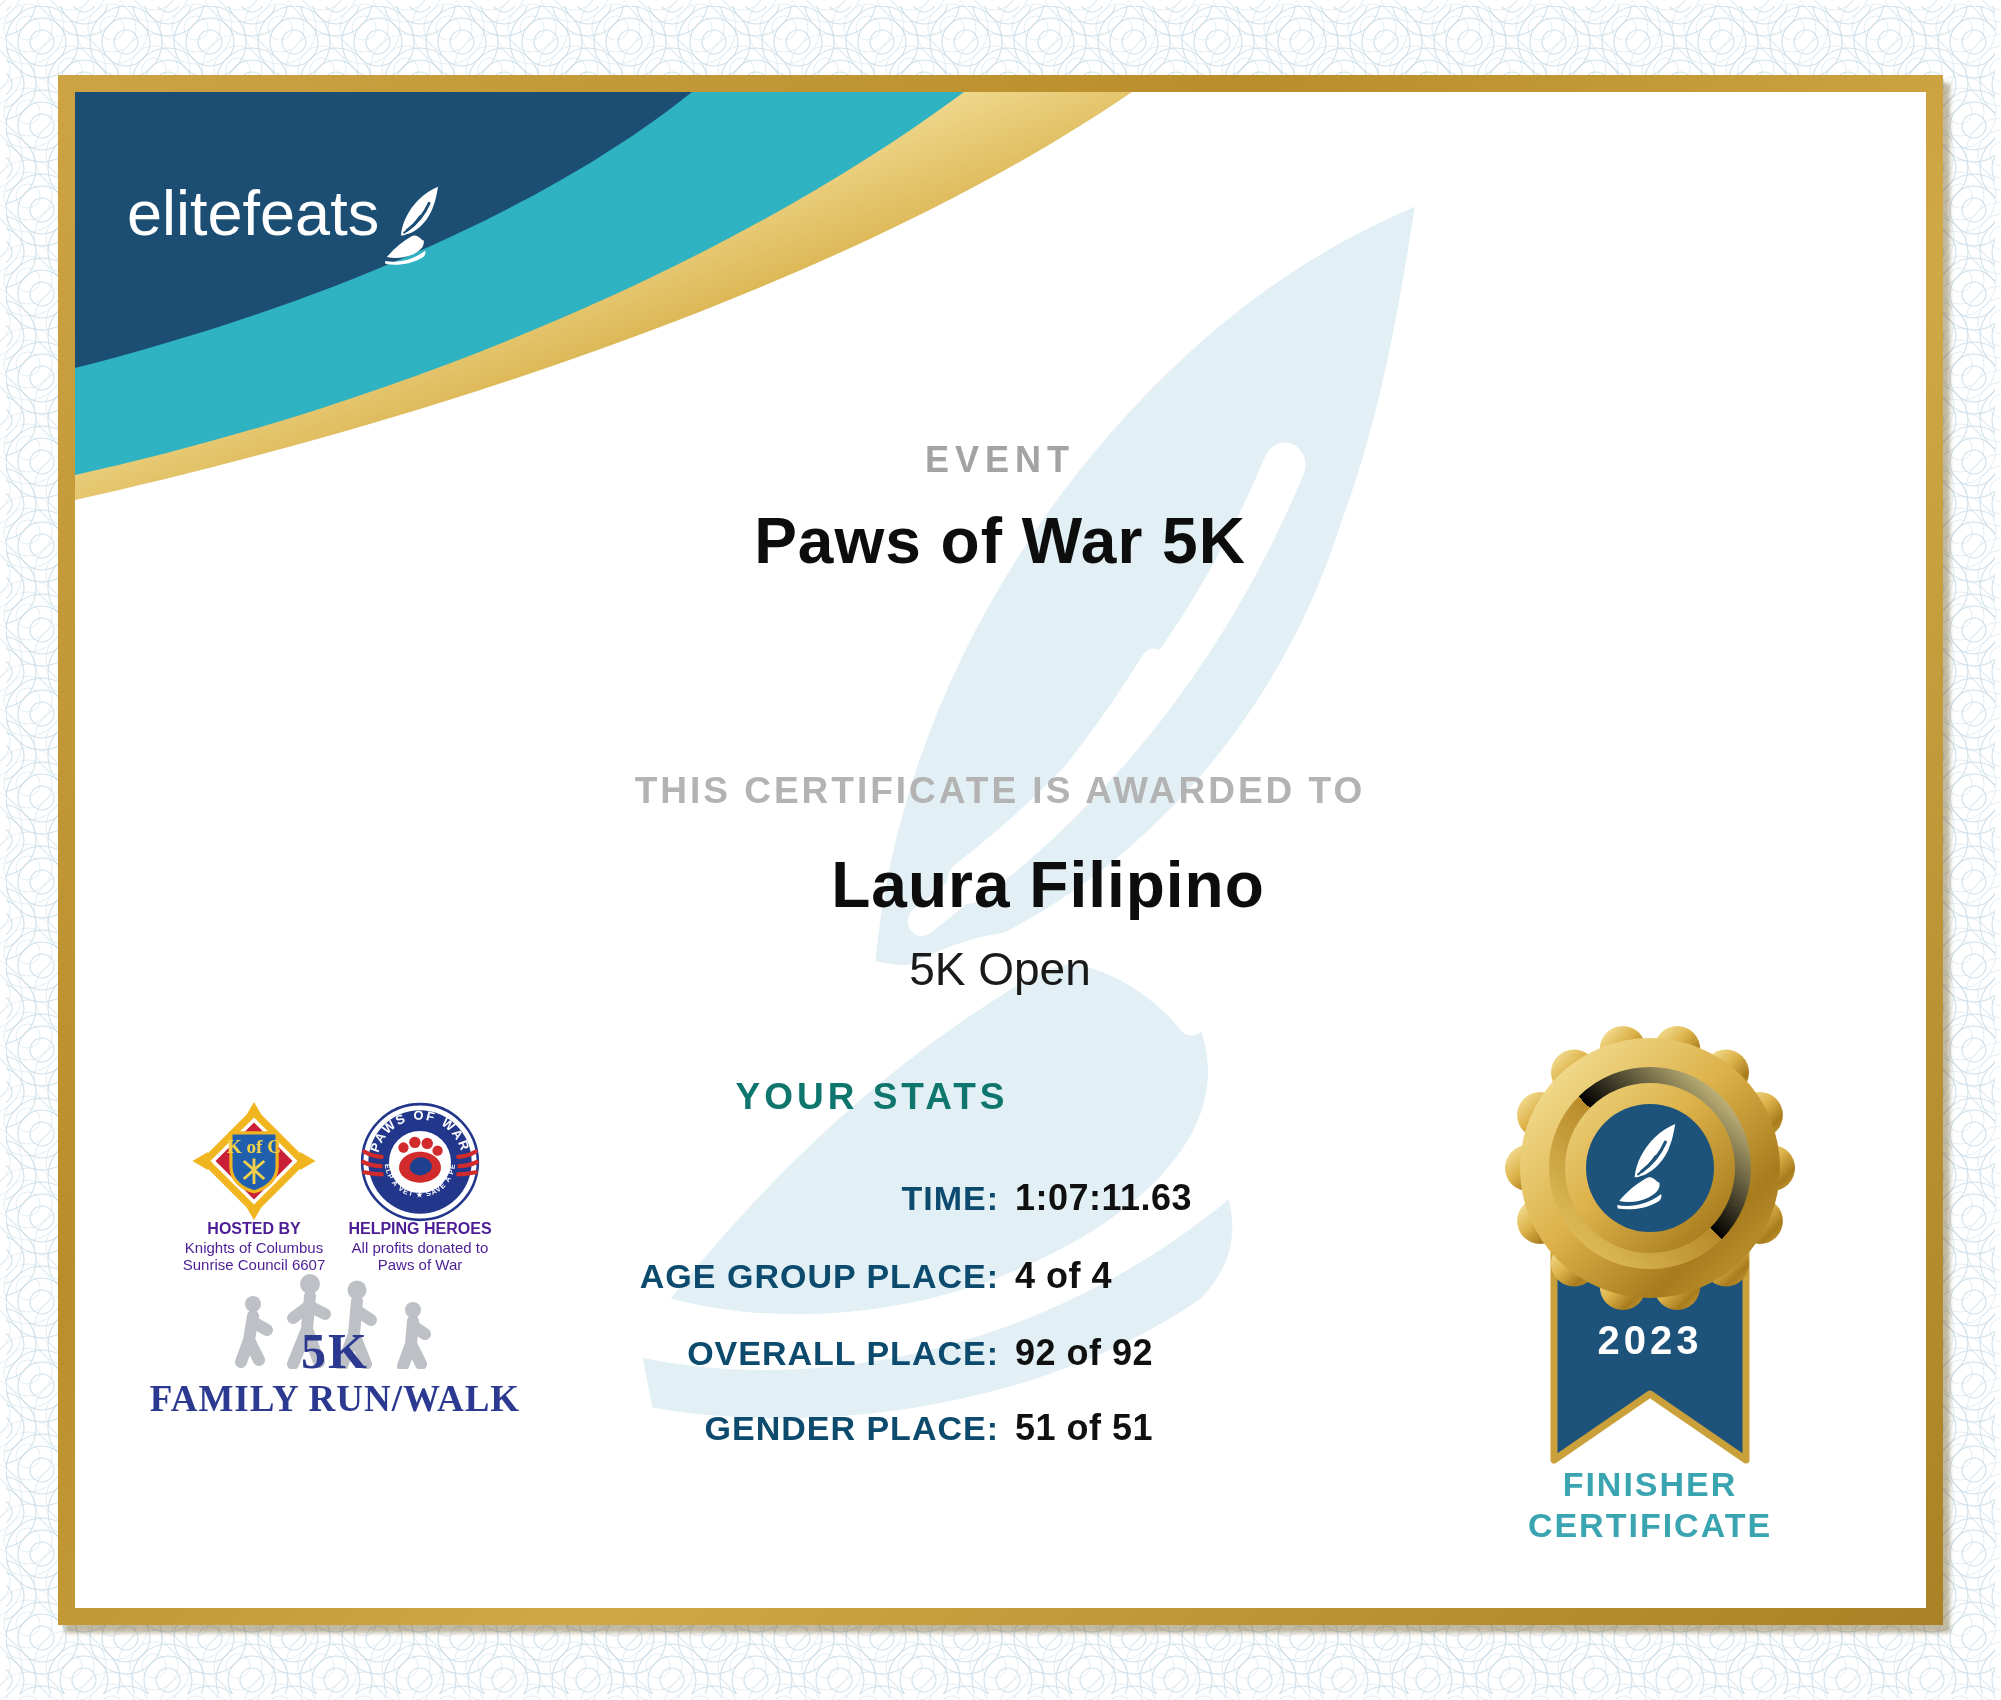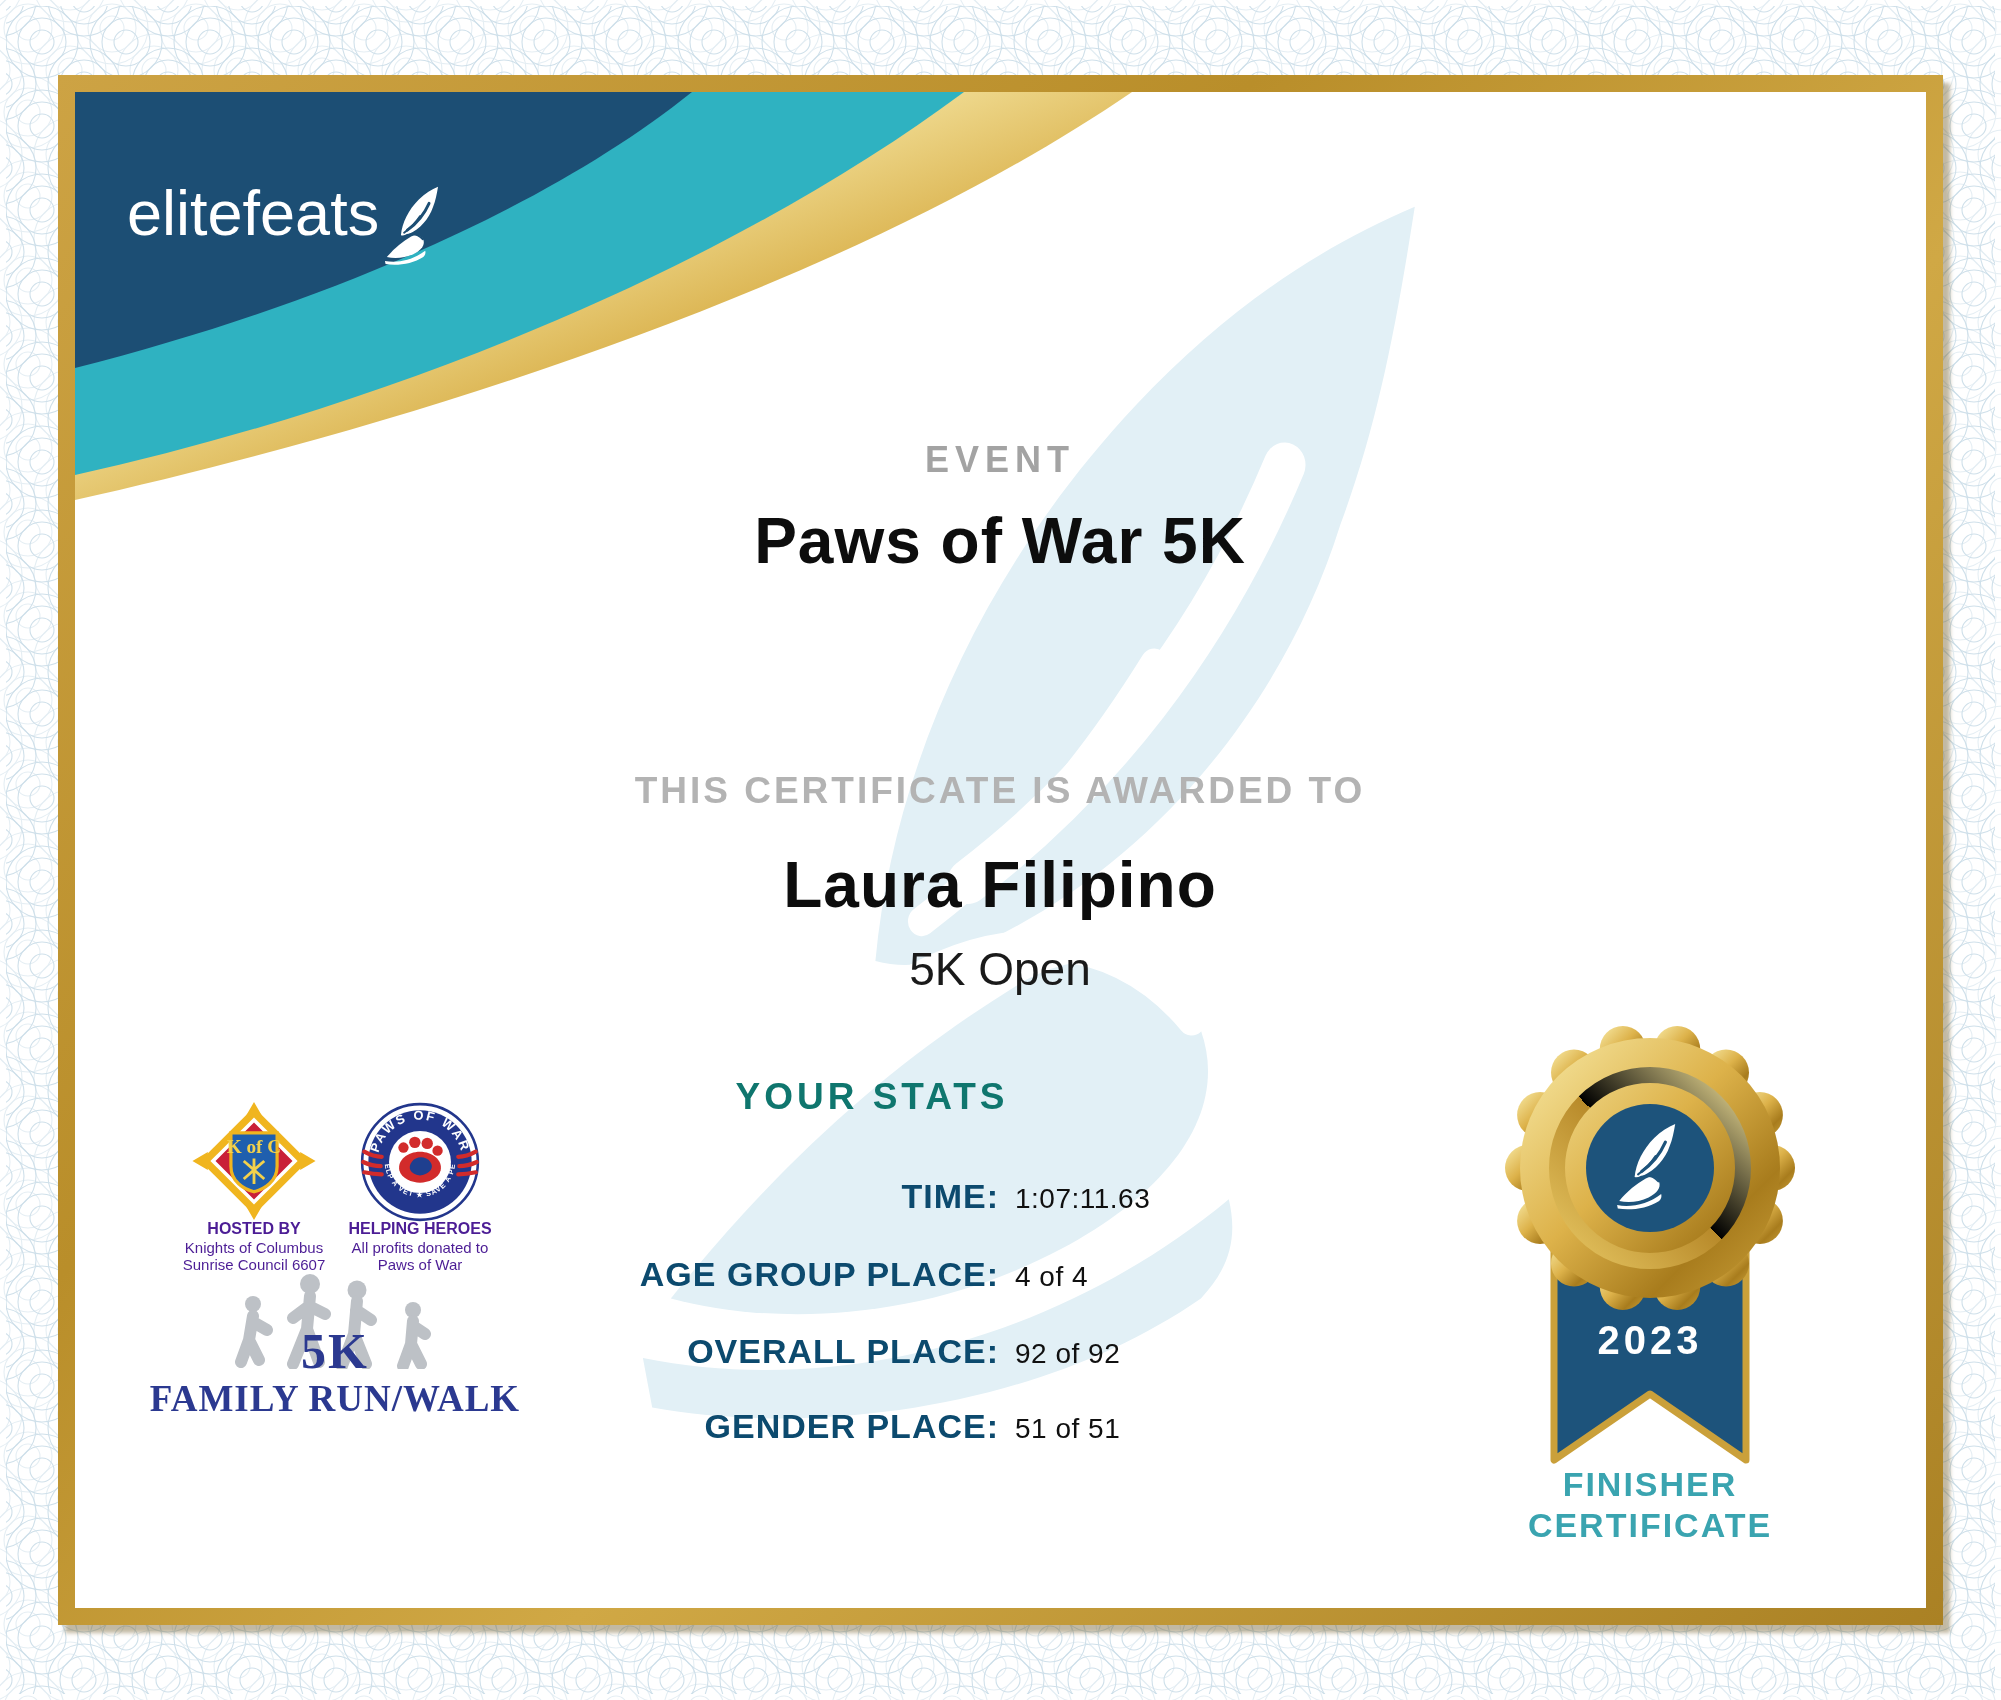--- a/index.html
+++ b/index.html
@@ -16,28 +16,28 @@
   .panel{position:absolute;left:17px;top:17px;right:17px;bottom:17px;background:#ffffff;overflow:hidden;}
   .watermark{position:absolute;left:540px;top:95px;width:930px;height:1290px;color:#e2f0f6;}
   .deco{position:absolute;left:0;top:0;}
   .brand{position:absolute;left:52px;top:52px;display:flex;align-items:flex-start;}
   .brand .word{font-size:63px;font-weight:normal;color:#ffffff;letter-spacing:0px;line-height:1;margin-top:38px;}
   .brand .foot{width:64px;height:118px;margin-left:4px;margin-top:24px;color:#ffffff;}
   .cline{position:absolute;left:0;width:1850px;text-align:center;line-height:1.1;margin-top:6px;}
   .event-label{top:342px;font-size:36px;font-weight:bold;letter-spacing:6px;color:#a3a3a3;}
   .event-name{top:408px;font-size:64px;font-weight:bold;color:#0d0d0d;letter-spacing:1px;}
   .awarded-to{top:673px;font-size:37px;font-weight:bold;letter-spacing:3px;color:#b3b3b3;}
-  .recipient{top:752px;font-size:64px;font-weight:bold;color:#0d0d0d;letter-spacing:1px;}
+  .recipient{top:752px;font-size:64px;font-weight:bold;color:#0d0d0d;letter-spacing:1px;padding-left:48px;}
   .division{top:846px;font-size:46px;font-weight:400;color:#1a1a1a;}
   .your-stats{position:absolute;left:547px;top:984px;width:500px;text-align:center;
     font-size:37px;font-weight:bold;letter-spacing:4px;color:#0f766e;}
   .stats{position:absolute;left:400px;top:1065px;width:1000px;}
   .srow{position:absolute;left:0;display:flex;align-items:baseline;width:100%;}
   .srow .lab{flex:0 0 524px;text-align:right;font-size:34px;font-weight:bold;letter-spacing:1px;color:#0c4a6e;}
-  .srow .val{margin-left:16px;font-size:28px;font-weight:normal;color:#101010;letter-spacing:.5px;}
+  .srow .val{margin-left:16px;font-size:36px;font-weight:bold;color:#101010;letter-spacing:.5px;}
   .r0{top:20px;} .r1{top:98px;} .r2{top:175px;} .r3{top:250px;}
   .sponsor-caption{position:absolute;width:230px;text-align:center;color:#4c1d95;line-height:1.16;}
   .sponsor-caption .t{font-size:16px;font-weight:bold;display:block;}
   .sponsor-caption .l{font-size:15px;display:block;}
   .cap-kofc{left:64px;top:1128px;}
   .cap-pow{left:230px;top:1128px;}
   .family-block{position:absolute;left:60px;top:1234px;width:400px;text-align:center;
     font-family:"Liberation Serif", serif;color:#2b3990;line-height:1;}
   .family-block .fk{font-size:50px;font-weight:bold;letter-spacing:2px;display:block;}
   .family-block .fr{font-size:37px;font-weight:bold;letter-spacing:1px;display:block;margin-top:4px;}

